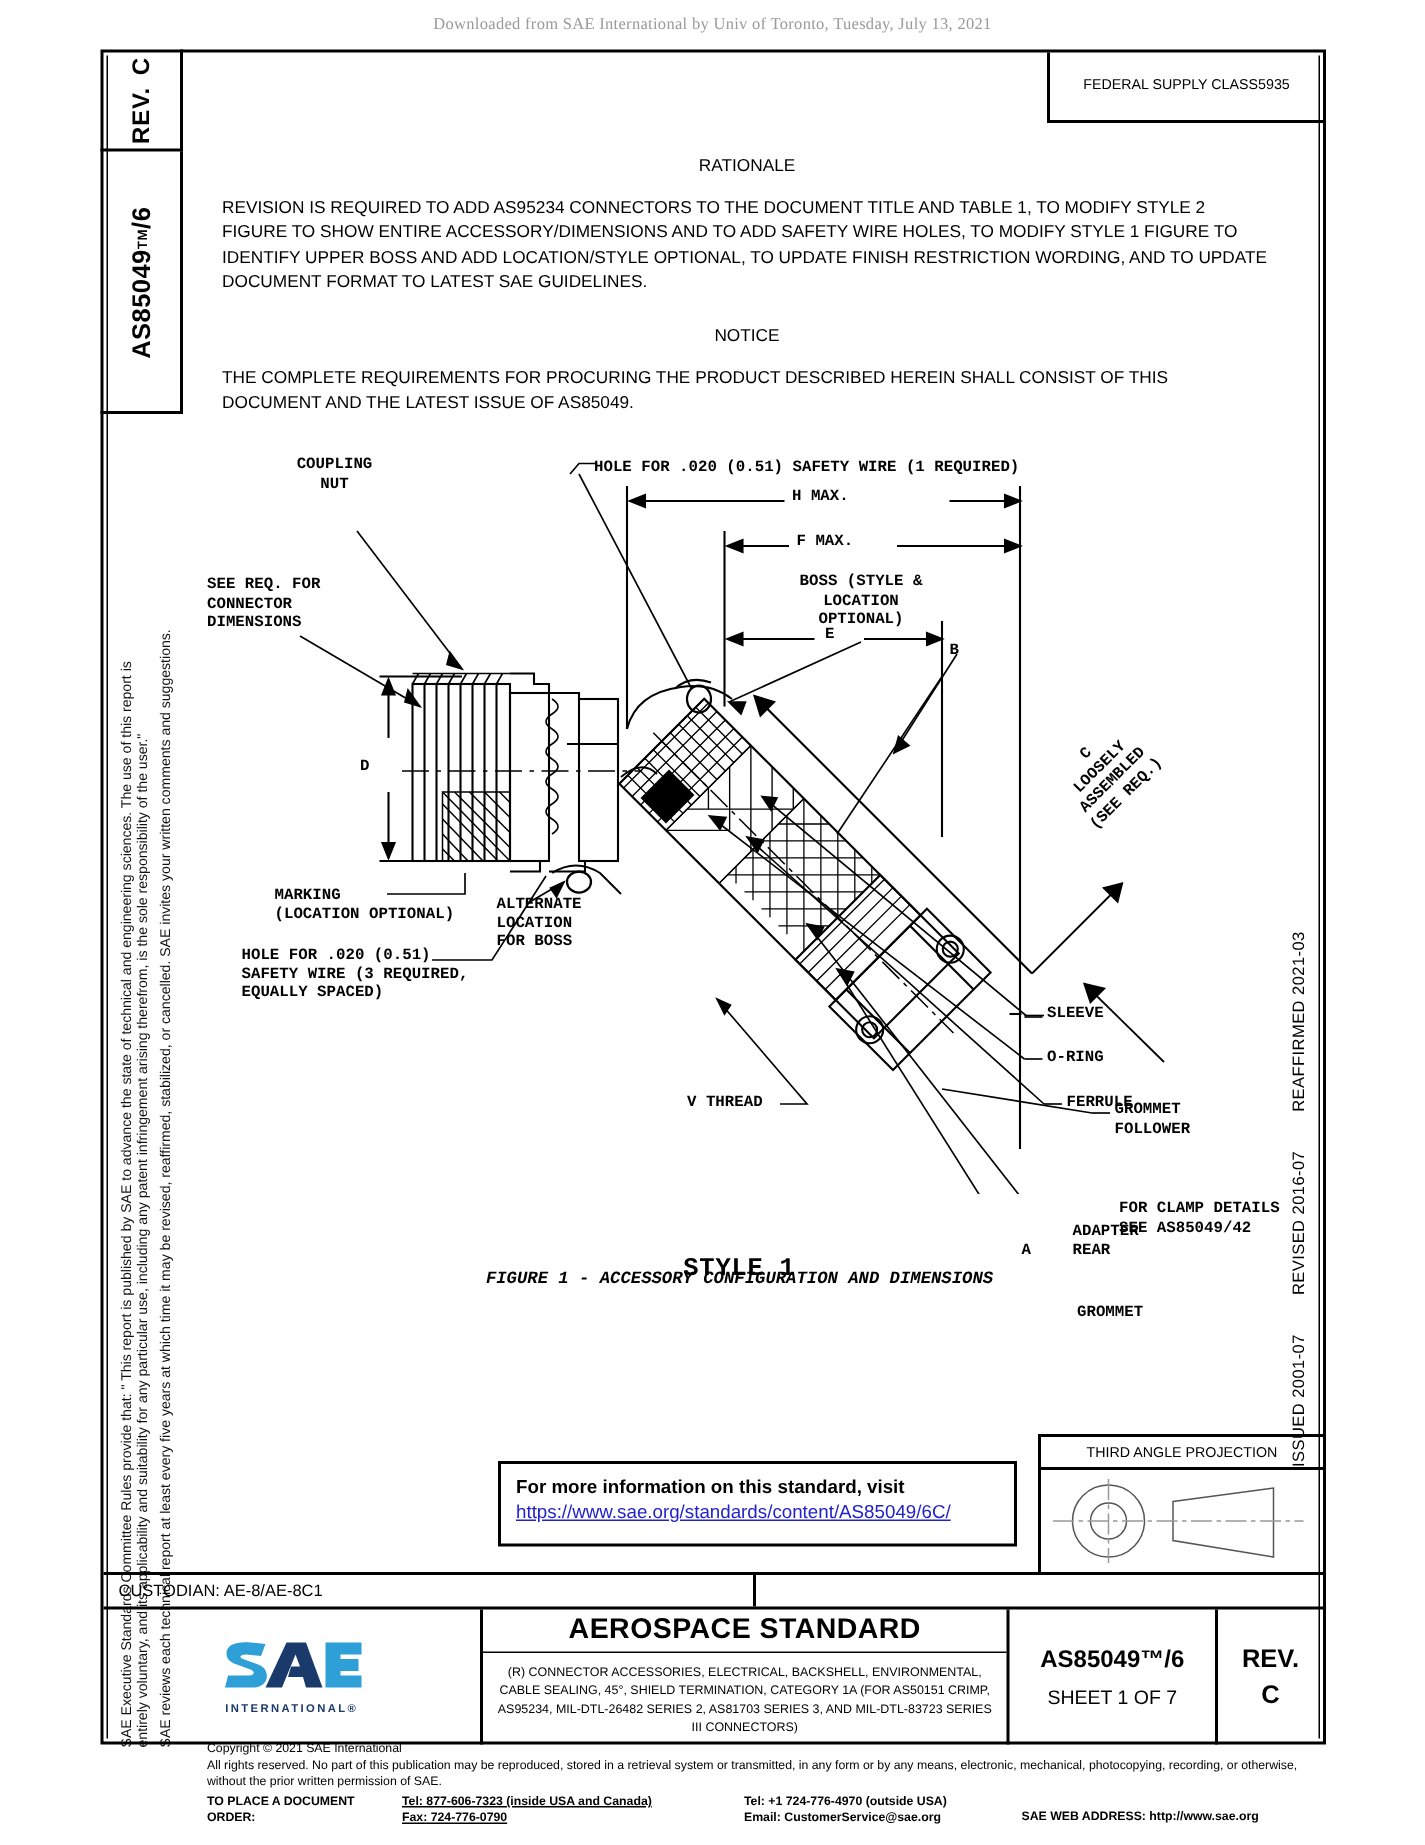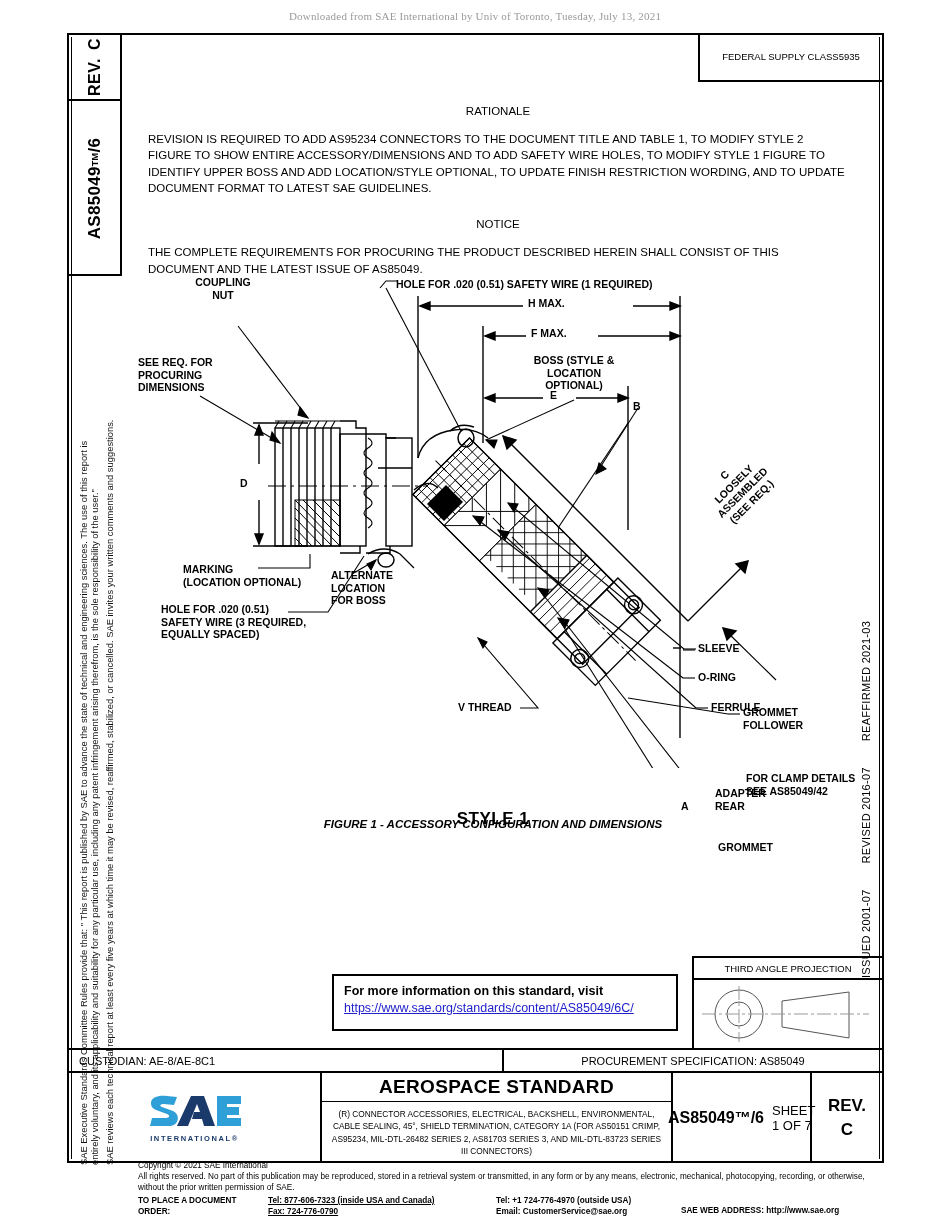--- a/index.html
+++ b/index.html
@@ -122,22 +122,22 @@
   .body-par {
     font-size: 11.5px;
     line-height: 1.42;
     margin: 0;
   }
   .gap-lg { height: 22px; }
 
   
   .drawing {
     position: absolute;
-    left: 128px; top: 268px;
-    width: 730px; height: 580px;
+    left: 128px; top: 296px;
+    width: 730px; height: 580px; font-family: Liberation Mono, monospace;
   }
   .drawing svg { display: block; }
 
   .dlabel {
     position: absolute;
     font-weight: bold;
     font-size: 10.5px;
     line-height: 1.2;
     white-space: pre-line;
   }
@@ -247,21 +247,21 @@
   }
   .tb-mid .as-sub {
     flex: 1; display: flex; align-items: center; justify-content: center;
     text-align: center;
     font-size: 8.3px; line-height: 1.45;
     padding: 0 6px;
   }
   .tb-num {
     width: 139px;
     border-right: 2px solid #000;
-    display: flex; flex-direction: row;
+    display: flex; flex-direction: column;
     align-items: center; justify-content: center;
     gap: 8px;
   }
   .tb-num .n1 { font-size: 16px; font-weight: bold; }
   .tb-num .n2 { font-size: 13px; }
   .tb-rev {
     flex: 1;
     display: flex; flex-direction: column;
     align-items: center; justify-content: center;
     font-size: 17px; font-weight: bold; gap: 4px;
@@ -539,21 +539,21 @@
 
         <path d="M522,540 L548,540"></path>
         <path d="M522,540 L520,528"></path>
       </g>
     </g>
   </svg>
 
   <div class="dlabel c" style="left:52px; top:8px; width:86px;">COUPLING
 NUT</div>
   <div class="dlabel" style="left:10px; top:88px; width:130px;">SEE REQ. FOR
-PROCURING
+CONNECTOR
 DIMENSIONS</div>
   <div class="dlabel" style="left:268px; top:10px;">HOLE FOR .020 (0.51) SAFETY WIRE (1 REQUIRED)</div>
   <div class="dlabel" style="left:400px; top:29px;">H MAX.</div>
   <div class="dlabel" style="left:403px; top:59px;">F MAX.</div>
   <div class="dlabel" style="left:422px; top:121px;">E</div>
   <div class="dlabel" style="left:112px; top:209px;">D</div>
   <div class="dlabel" style="left:505px; top:132px;">B</div>
   <div class="dlabel" style="left:553px; top:532px;">A</div>
   <div class="dlabel c" style="left:398px; top:86px; width:96px;">BOSS (STYLE &amp;
 LOCATION
@@ -608,21 +608,20 @@
         <polygon points="88,21 155,12 155,58 88,47"></polygon>
         <line x1="45" y1="6" x2="45" y2="62" stroke="#999" stroke-dasharray="14,3,3,3"></line>
         <line x1="8" y1="34" x2="175" y2="34" stroke="#999" stroke-dasharray="14,3,3,3"></line>
       </g>
     </svg>
   </div>
 </div>
 
 <div class="cust-row">
   <div class="cust-left">CUSTODIAN: AE-8/AE-8C1</div>
-  <div class="cust-right">PROCUREMENT SPECIFICATION: AS85049</div>
 </div>
 
 <div class="titleblk">
   <div class="tb-logo">
     <div class="sae-logo">
       <svg width="96" height="34" viewBox="0 0 96 34">
         <path d="M4,9 C4,3 12,1 20,2 L30,3 L27,11 L17,10 C13,10 12,12 15,13 L26,17 C33,20 33,31 23,32 L3,32 L5,24 L19,24 C23,24 23,21 20,20 L9,16 C5,14 4,12 4,9 Z" fill="#2f9fd8"></path>
         <path d="M44,2 L57,2 L68,32 L57,32 L55,25 L45,25 L47,18 L53,18 L50,10 L41,32 L30,32 Z" fill="#1a3a6b"></path>
         <path d="M70,2 L94,2 L94,10 L80,10 L80,13 L92,13 L92,21 L80,21 L80,24 L94,24 L94,32 L70,32 Z" fill="#2f9fd8"></path>
       </svg>

